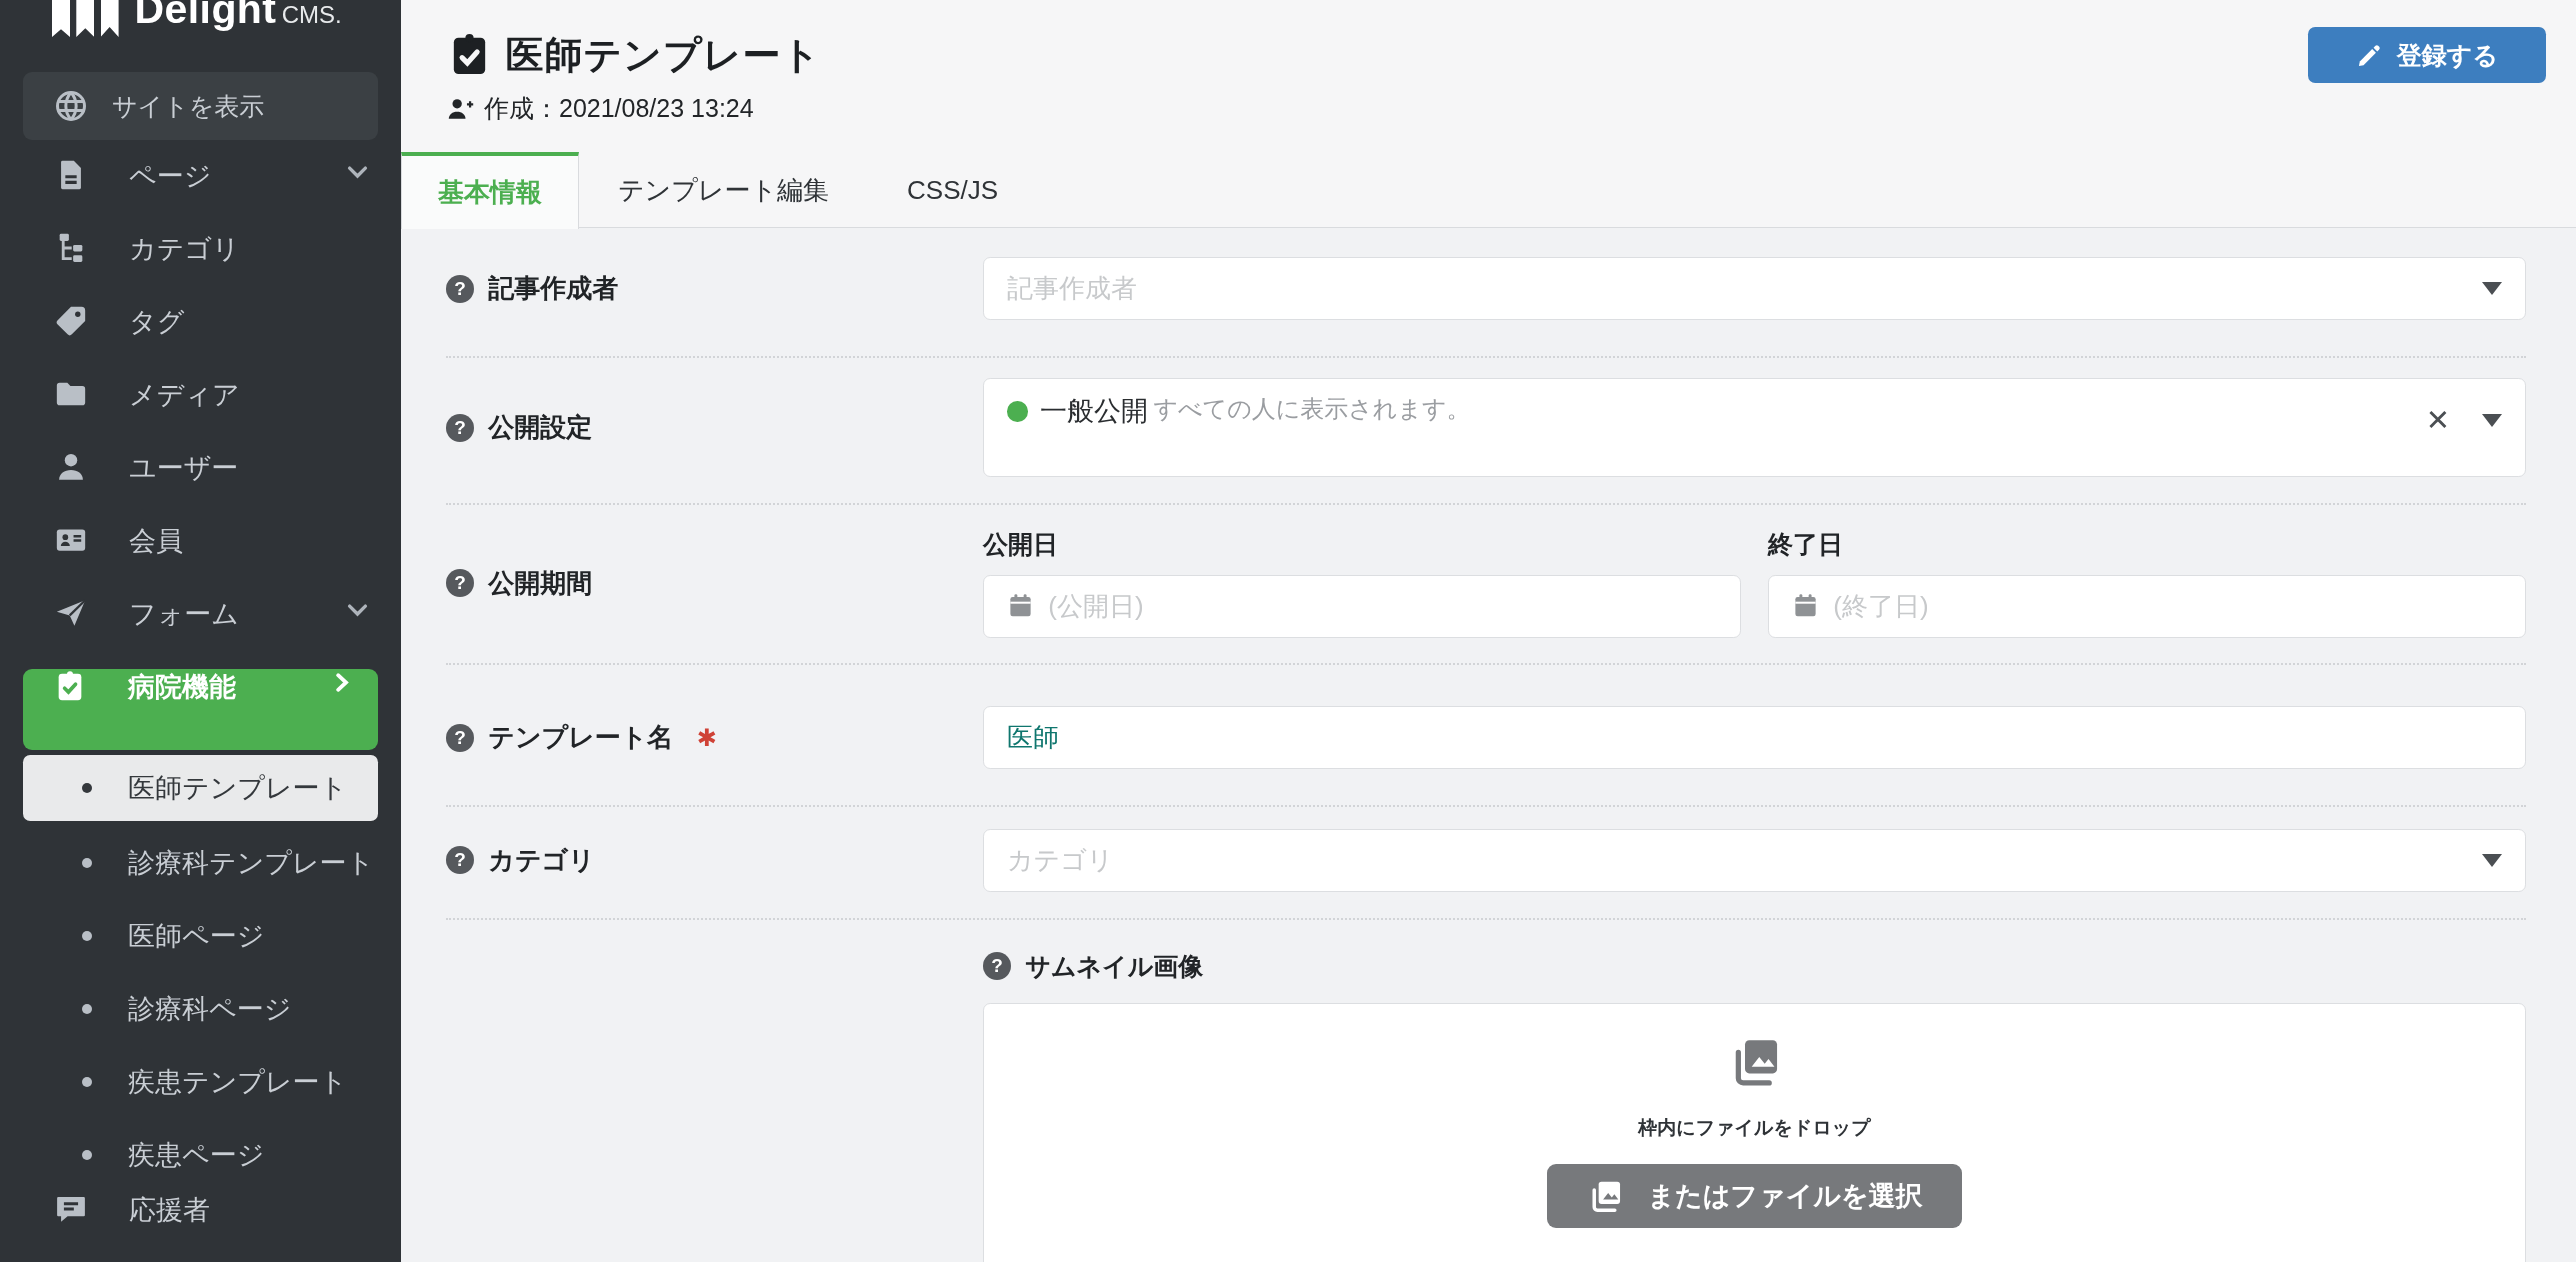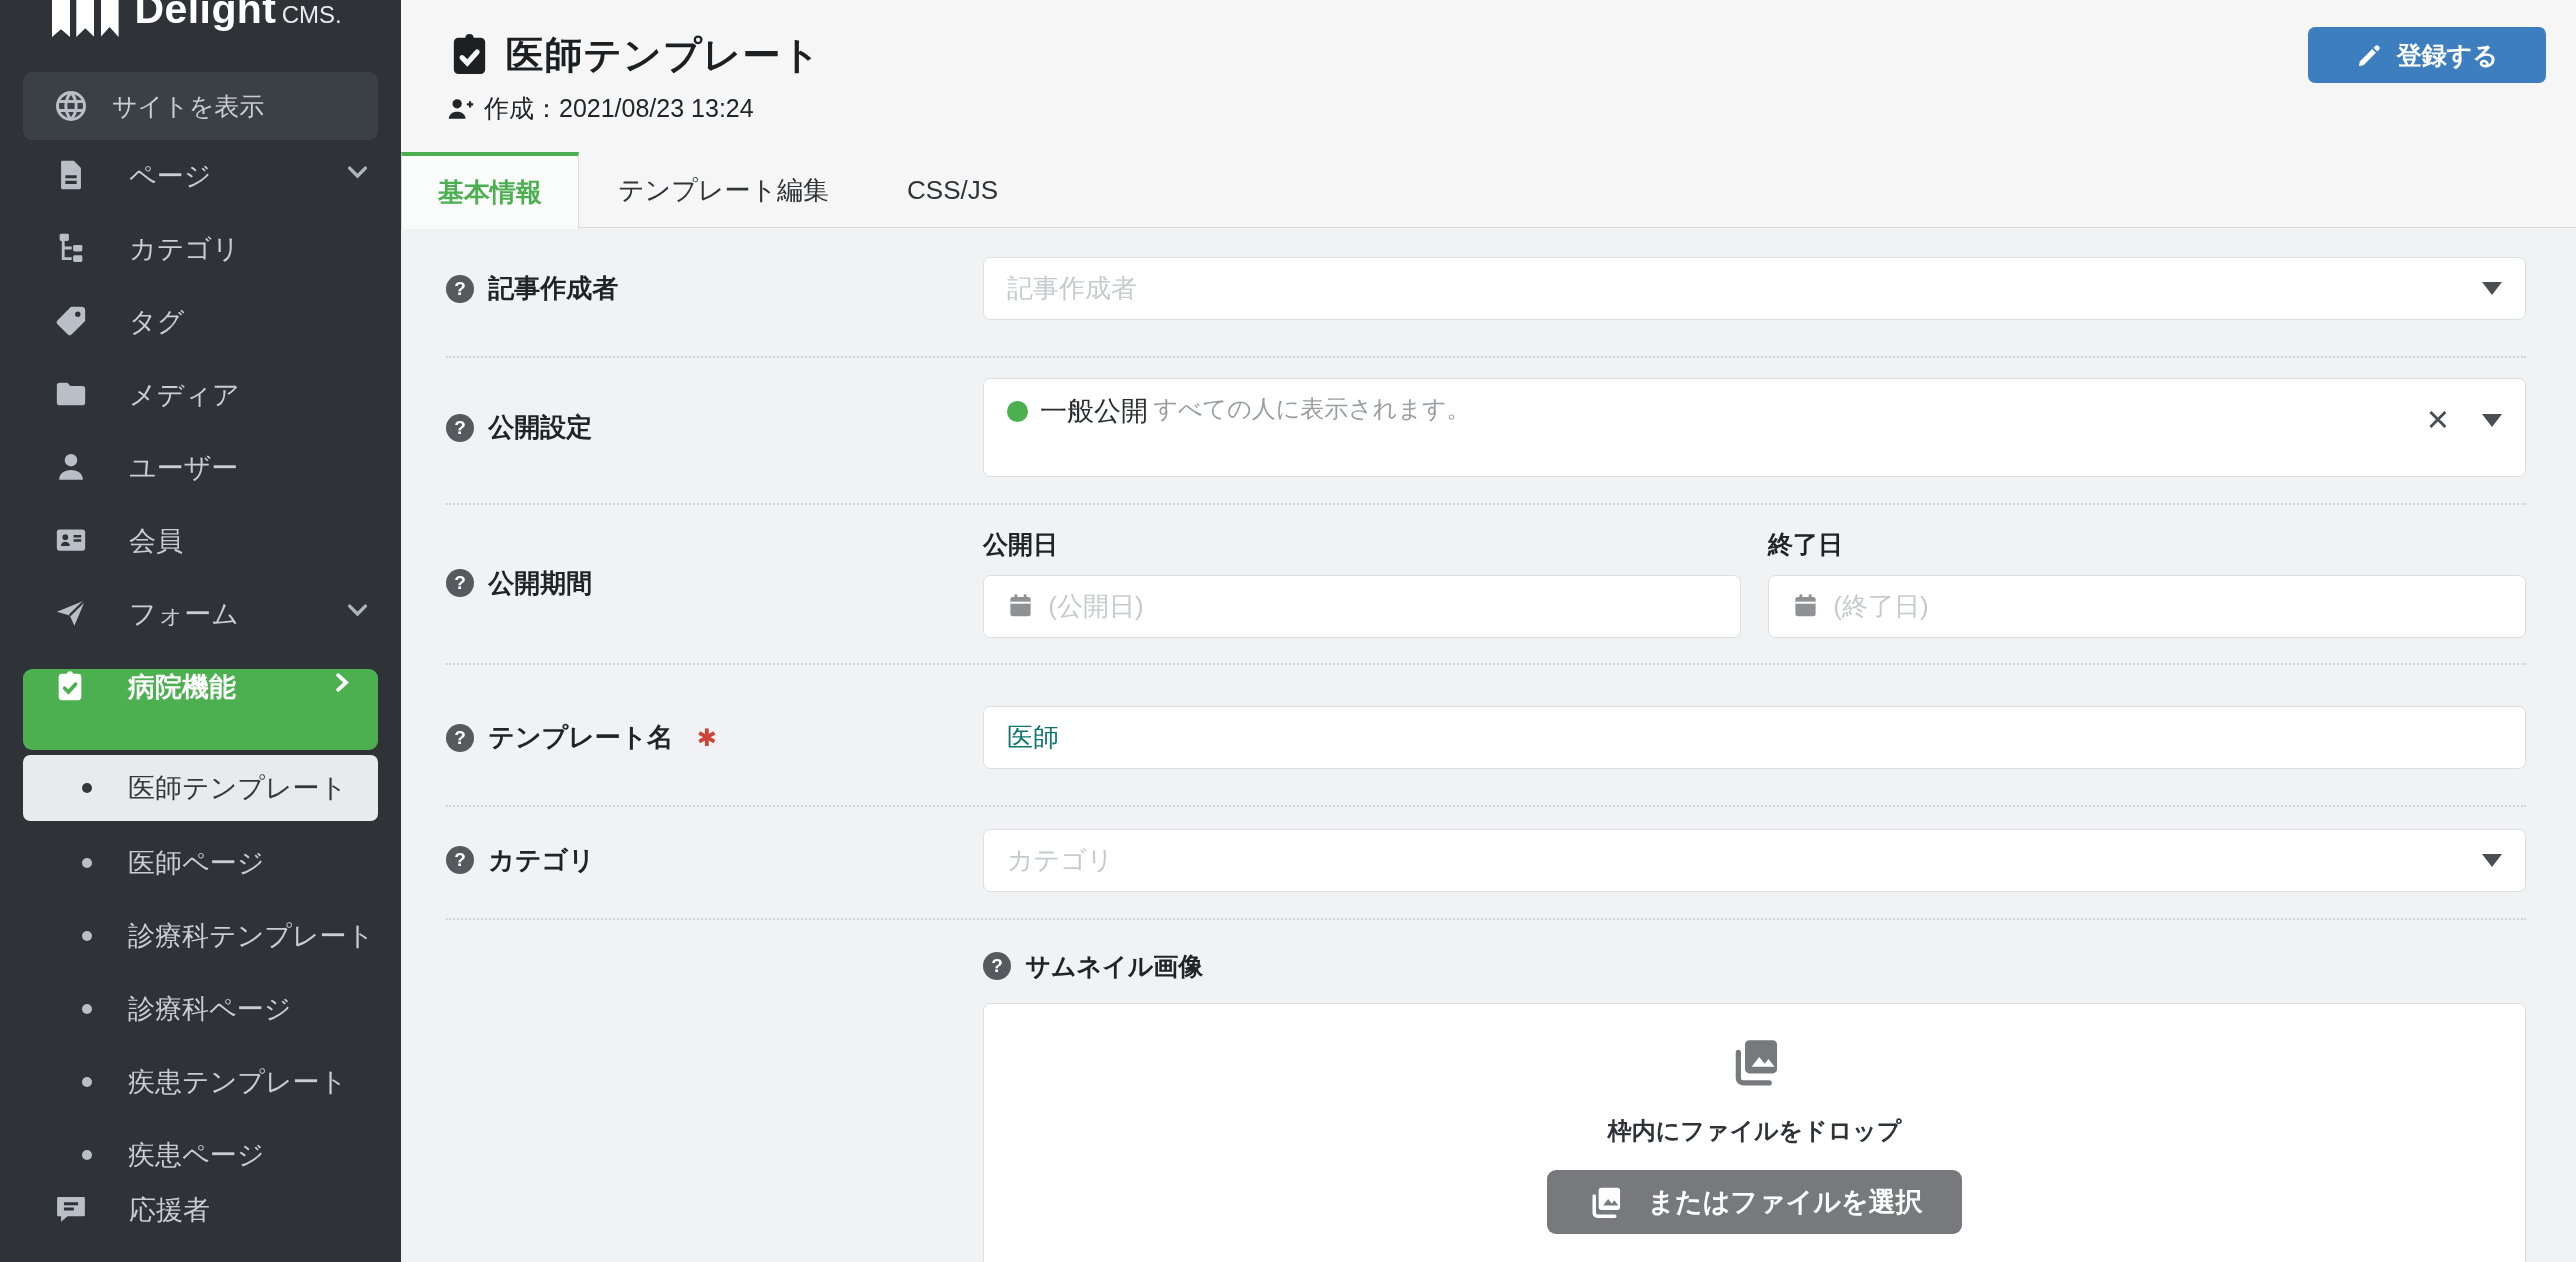--- a/index.html
+++ b/index.html
@@ -101,21 +101,21 @@
 
   .row-name{padding:41px 0 36px;}
   .row-cat{padding:21.5px 0 26px;}
 
   .thumb-section{padding-top:30px;}
   .thumb-inner{margin-left:537px;}
   .thumb-label-row{display:flex;align-items:center;gap:14.3px;margin-bottom:20px;}
   .thumb-label-row .flabel{font-size:25px;}
   .dropzone{background:#fff;border:1.8px solid #dcdee1;border-radius:7.2px;height:376px;display:flex;flex-direction:column;align-items:center;padding-top:29px;}
   .images-icon{width:57px;height:57px;color:var(--btn-gray);}
-  .drop-text{font-size:24px;font-weight:700;color:#2f3337;margin-top:25px;}
+  .drop-text{font-size:19px;font-weight:700;color:#2f3337;margin-top:25px;}
   .select-file-btn{margin-top:23px;height:64px;padding:0 39px;background:var(--btn-gray);border:none;border-radius:9px;color:#fff;font-size:27px;font-weight:700;display:flex;align-items:center;gap:23px;cursor:pointer;font-family:inherit;}
   .select-file-btn .images-icon{width:38px;height:38px;color:#fff;margin-top:0;}
 </style>
 </head>
 <body>
 
 <aside class="sidebar">
   <div class="logo">
     <span class="logo-bars">
         <i></i>
@@ -236,25 +236,25 @@
           </svg>
         </span>
     </div>
 
     <div class="sub-item active">
       <span class="dot"></span>
       <span class="nav-label">医師テンプレート</span>
     </div>
     <div class="sub-item">
       <span class="dot"></span>
+      <span class="nav-label">診療科テンプレート</span>
+    </div>
+    <div class="sub-item">
+      <span class="dot"></span>
       <span class="nav-label">医師ページ</span>
-    </div>
-    <div class="sub-item">
-      <span class="dot"></span>
-      <span class="nav-label">診療科テンプレート</span>
     </div>
     <div class="sub-item">
       <span class="dot"></span>
       <span class="nav-label">診療科ページ</span>
     </div>
     <div class="sub-item">
       <span class="dot"></span>
       <span class="nav-label">疾患テンプレート</span>
     </div>
     <div class="sub-item">

